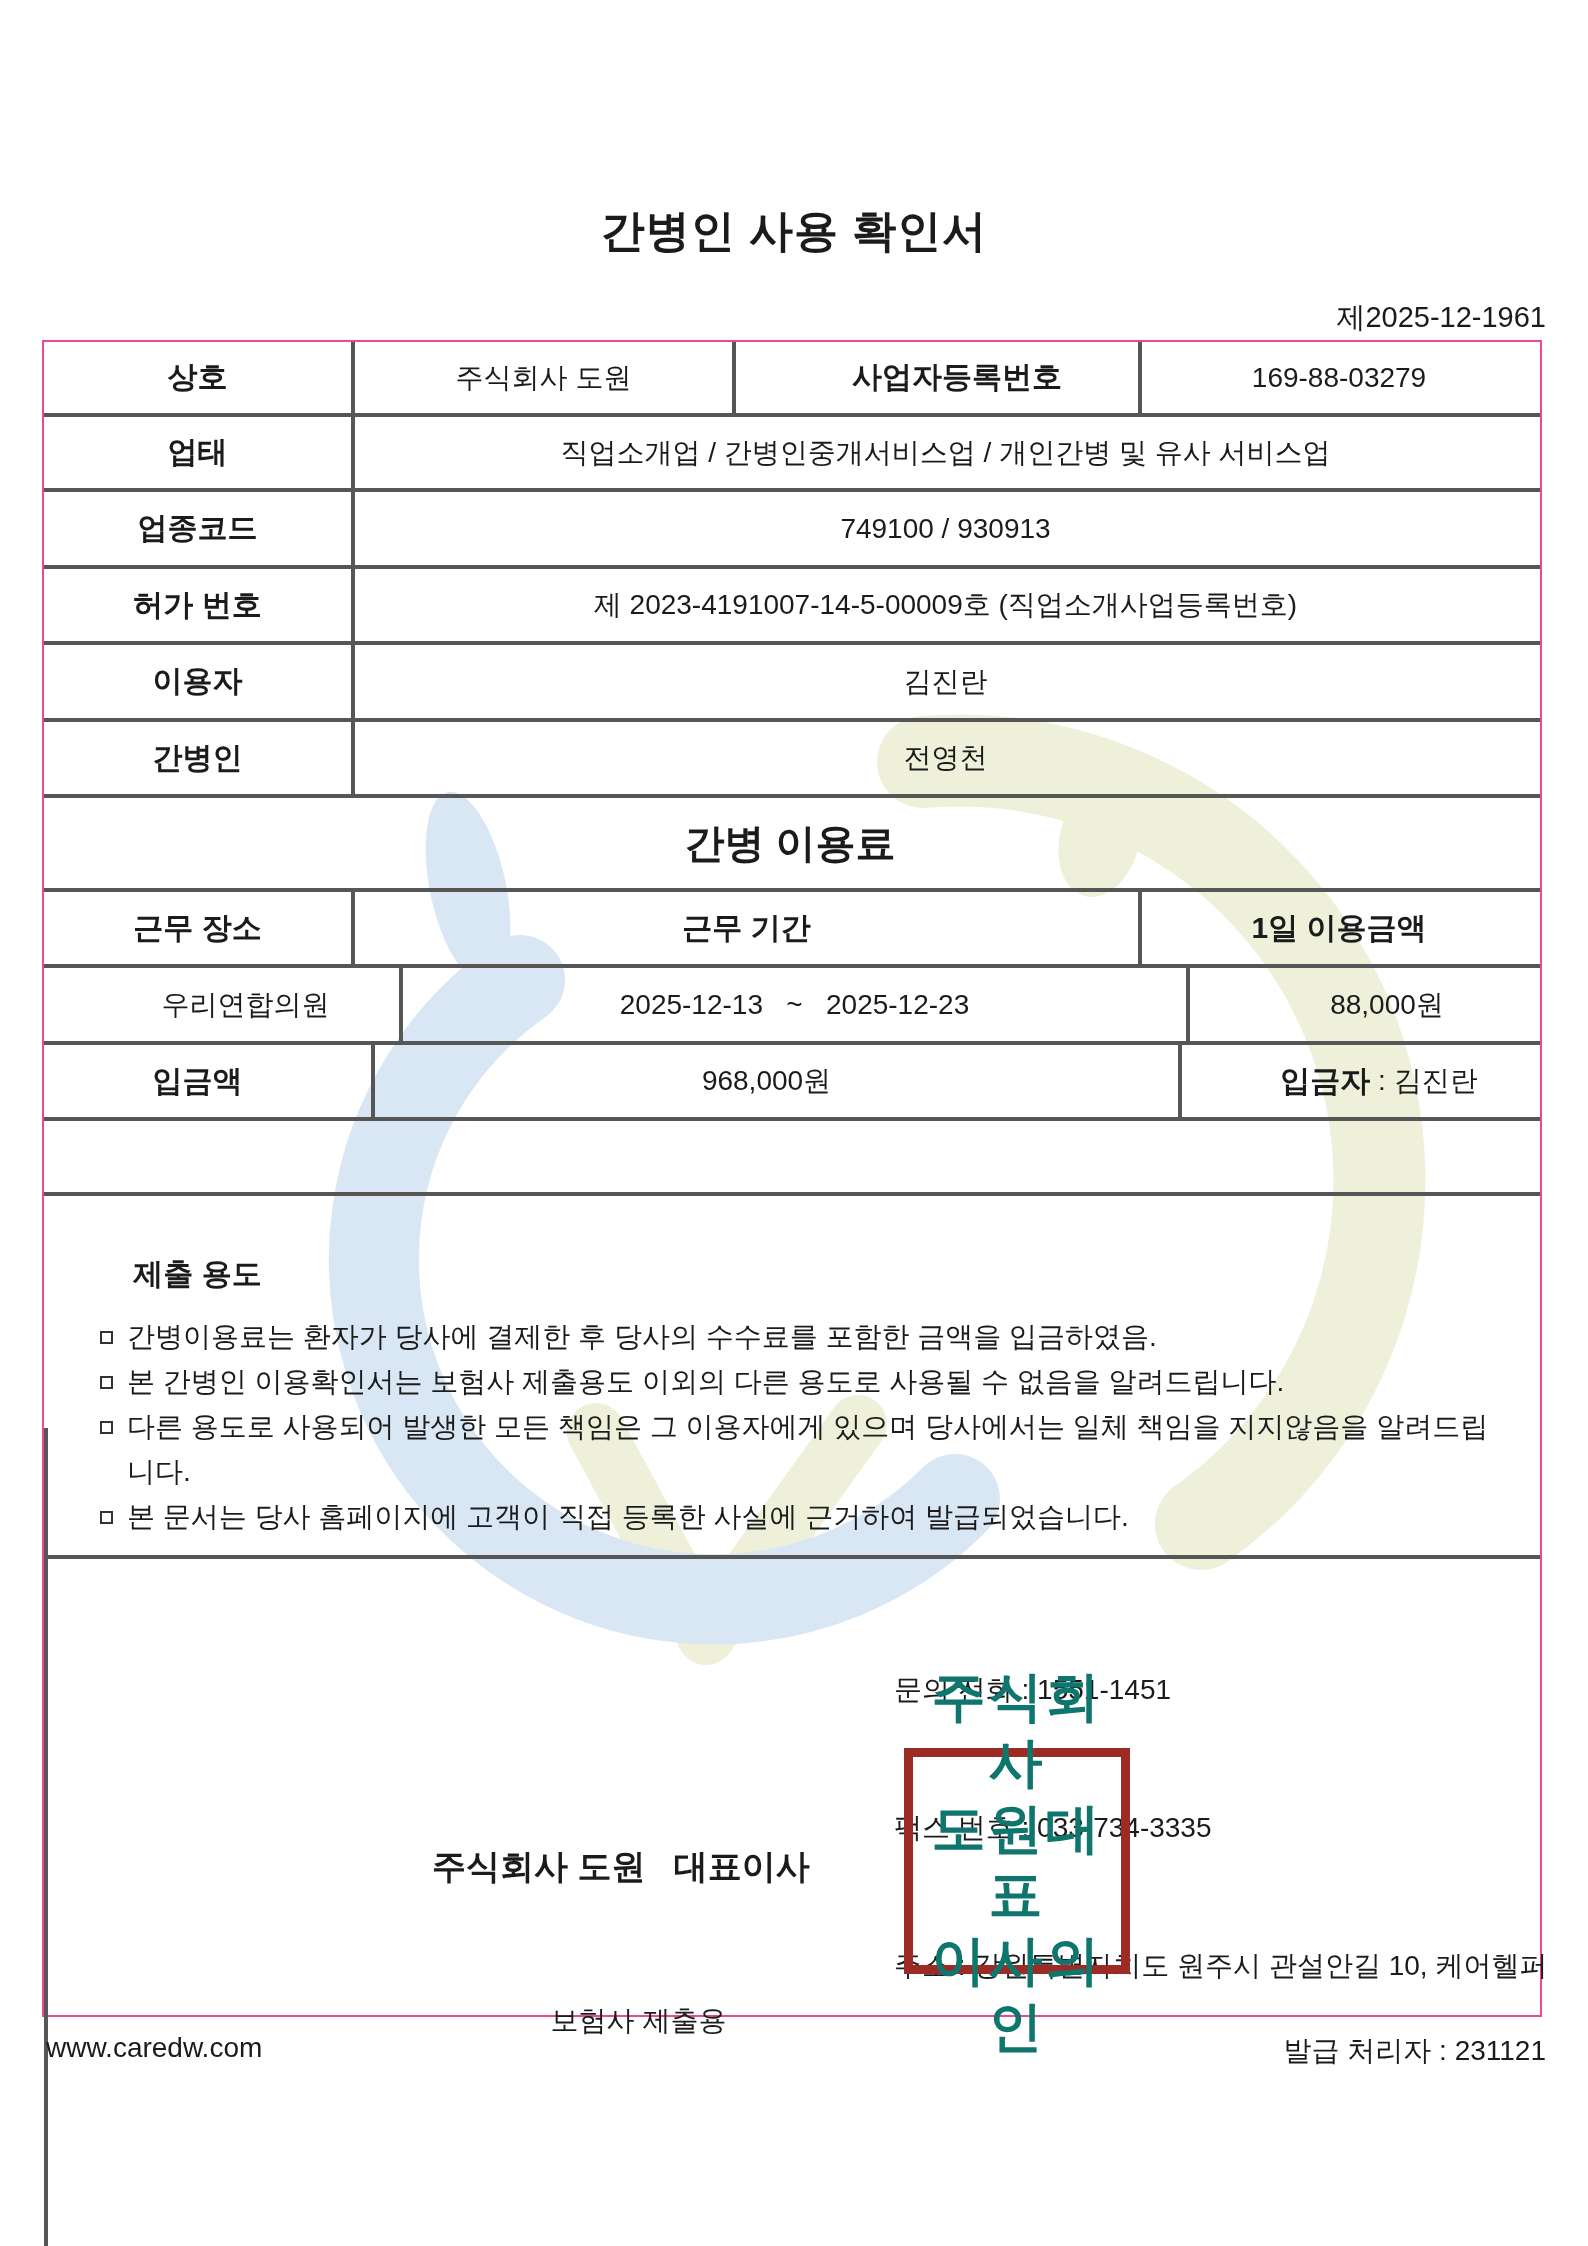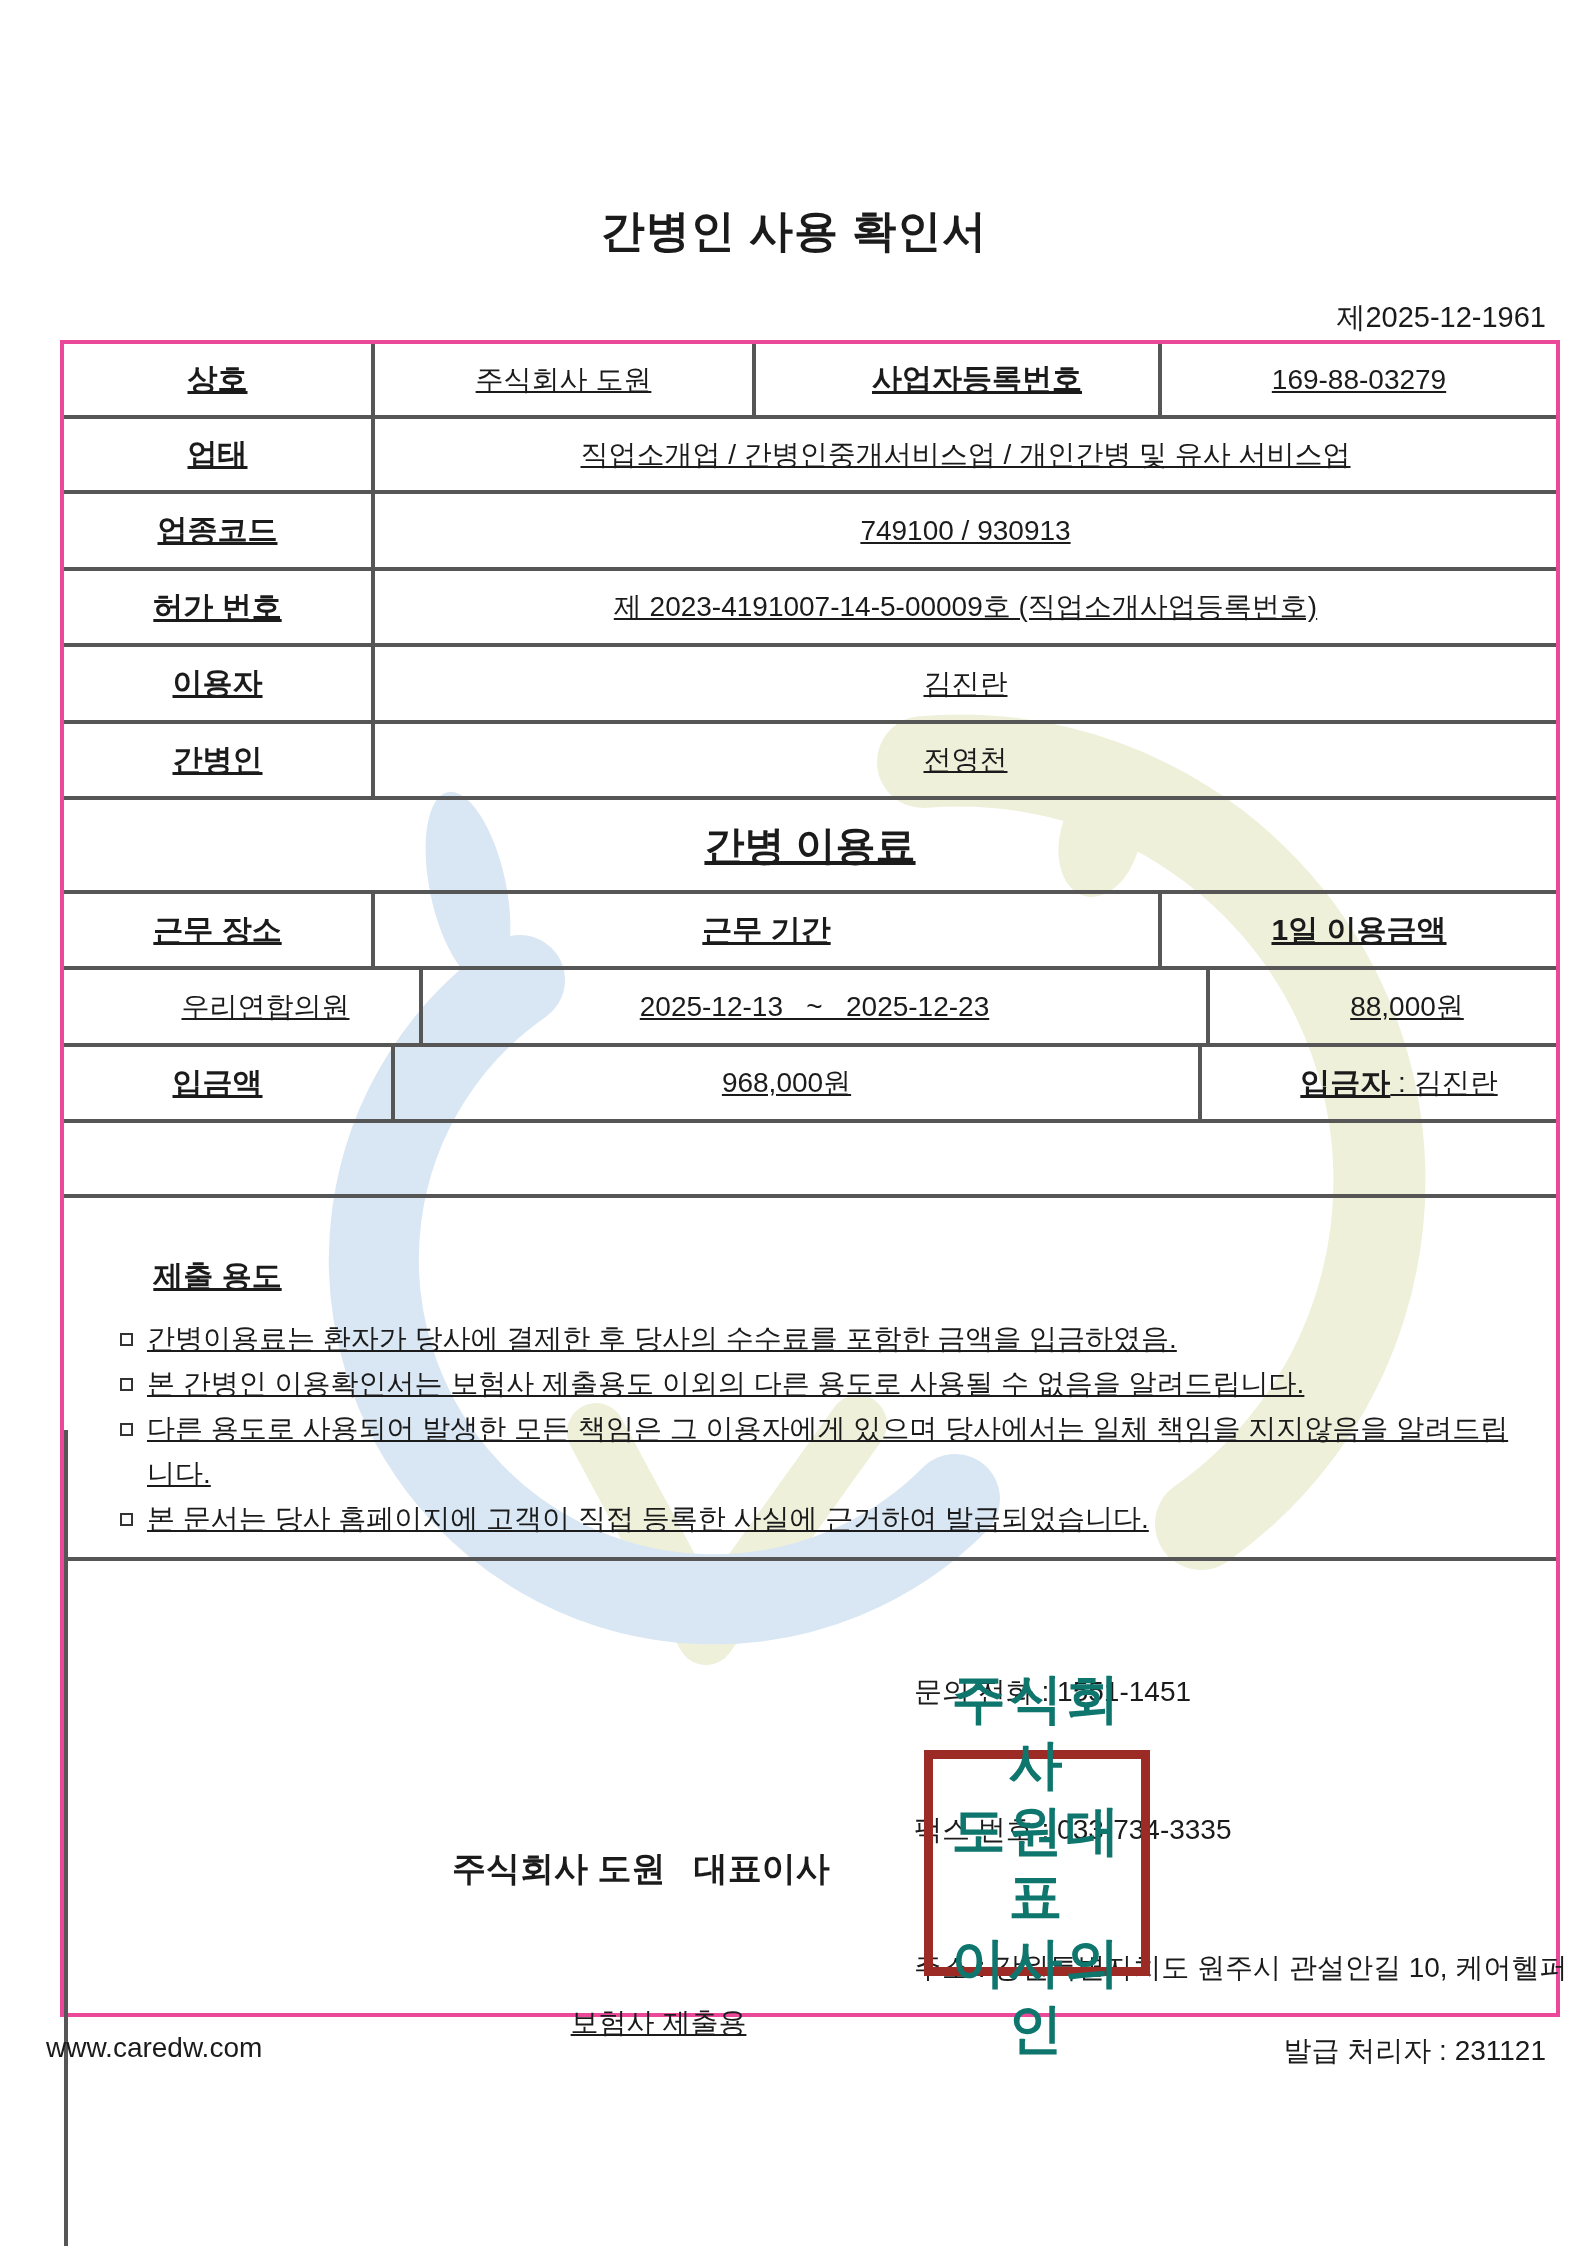--- a/index.html
+++ b/index.html
@@ -17,22 +17,22 @@
   .doc-title{
     position:absolute;top:202px;left:0;width:100%;
     text-align:center;font-size:44px;font-weight:700;letter-spacing:1px;
   }
   .doc-number{
     position:absolute;top:298px;right:42px;
     font-size:29px;font-weight:400;
   }
 
   .doc-table{
-    position:absolute;left:60px;top:340px;width:1500px;height:1677px;
-    box-sizing:border-box;border:4px solid #ec4899;text-decoration:underline;
+    position:absolute;left:42px;top:340px;width:1500px;height:1677px;
+    box-sizing:border-box;border:2px solid #ec4899;
   }
   .trow{display:flex;box-sizing:border-box;border-top:4px solid #565656;}
   .trow.first{border-top:none;}
   .cell{
     box-sizing:border-box;border-left:4px solid #565656;
     display:flex;align-items:center;justify-content:center;
     font-size:28px;text-align:center;
   }
   .cell.cfirst{border-left:none;}
   .lbl{font-weight:700;font-size:30px;}

